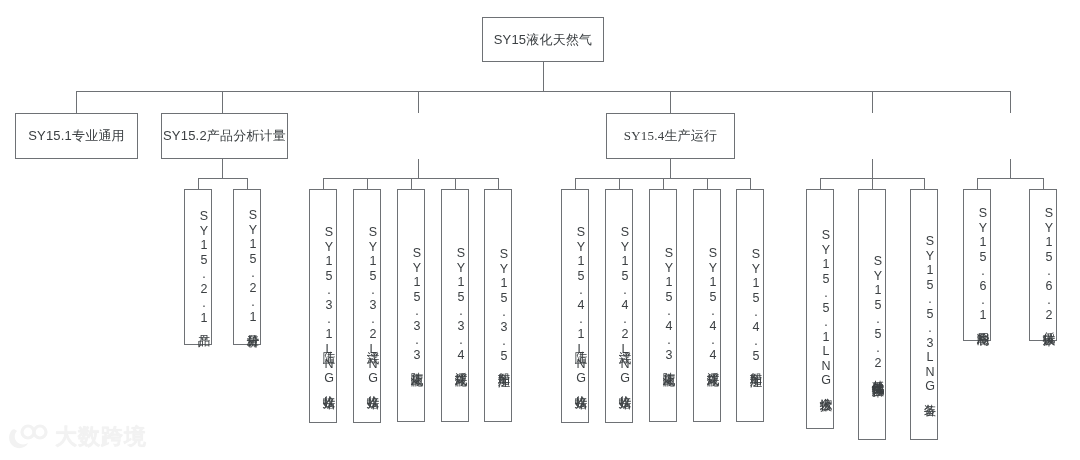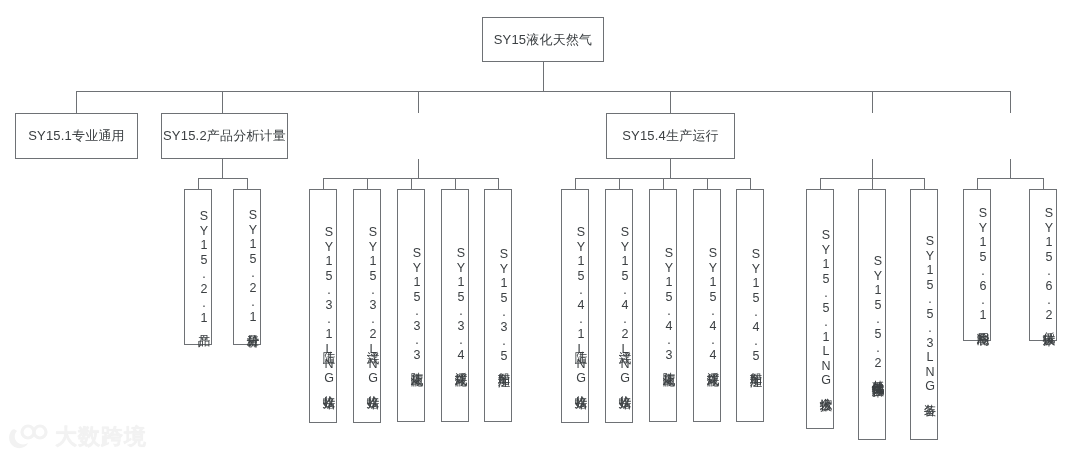--- a/index.html
+++ b/index.html
@@ -128,21 +128,21 @@
 
   <div class="line v" style="left:1010px; top:159px; height:19px;"></div>
   <div class="line h" style="left:977px; top:178px; width:66px;"></div>
   <div class="line v" style="left:977px; top:178px; height:11px;"></div>
   <div class="line v" style="left:1043px;top:178px; height:11px;"></div>
 
   <div class="node horiz root" style="left:482px; top:17px; width:122px; height:45px;">SY15液化天然气</div>
 
   <div class="node horiz" style="left:15px; top:113px; width:123px; height:46px;">SY15.1专业通用</div>
   <div class="node horiz" style="left:149px; top:113px; width:127px; height:46px;margin-left:12px;">SY15.2产品分析计量</div>
-  <div class="node horiz" style="left:606px; top:113px; width:129px; height:46px;">SY15.4生产运行</div>
+  <div class="node horiz" style="left:606px; top:113px; width:129px; height:46px;font-family:Liberation Serif, serif;">SY15.4生产运行</div>
 
   <div class="node vert" style="left:184px; top:189px; width:28px; height:156px;">
     <span class="vtext">SY15.2.1产品</span>
   </div>
   <div class="node vert" style="left:233px; top:189px; width:28px; height:156px;">
     <span class="vtext">SY15.2.1分析计量</span>
   </div>
 
   <div class="node vert" style="left:309px; top:189px; width:28px; height:234px;">
     <span class="vtext">SY15.3.1陆上LNG接收站</span>

